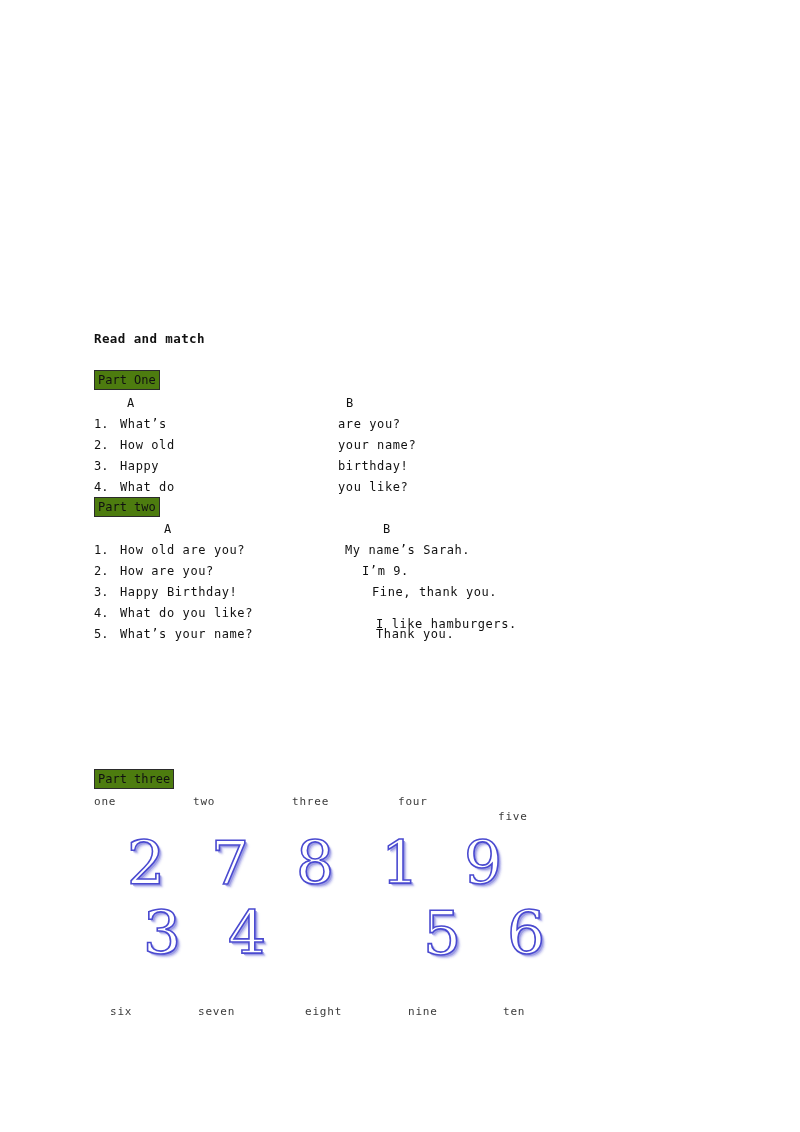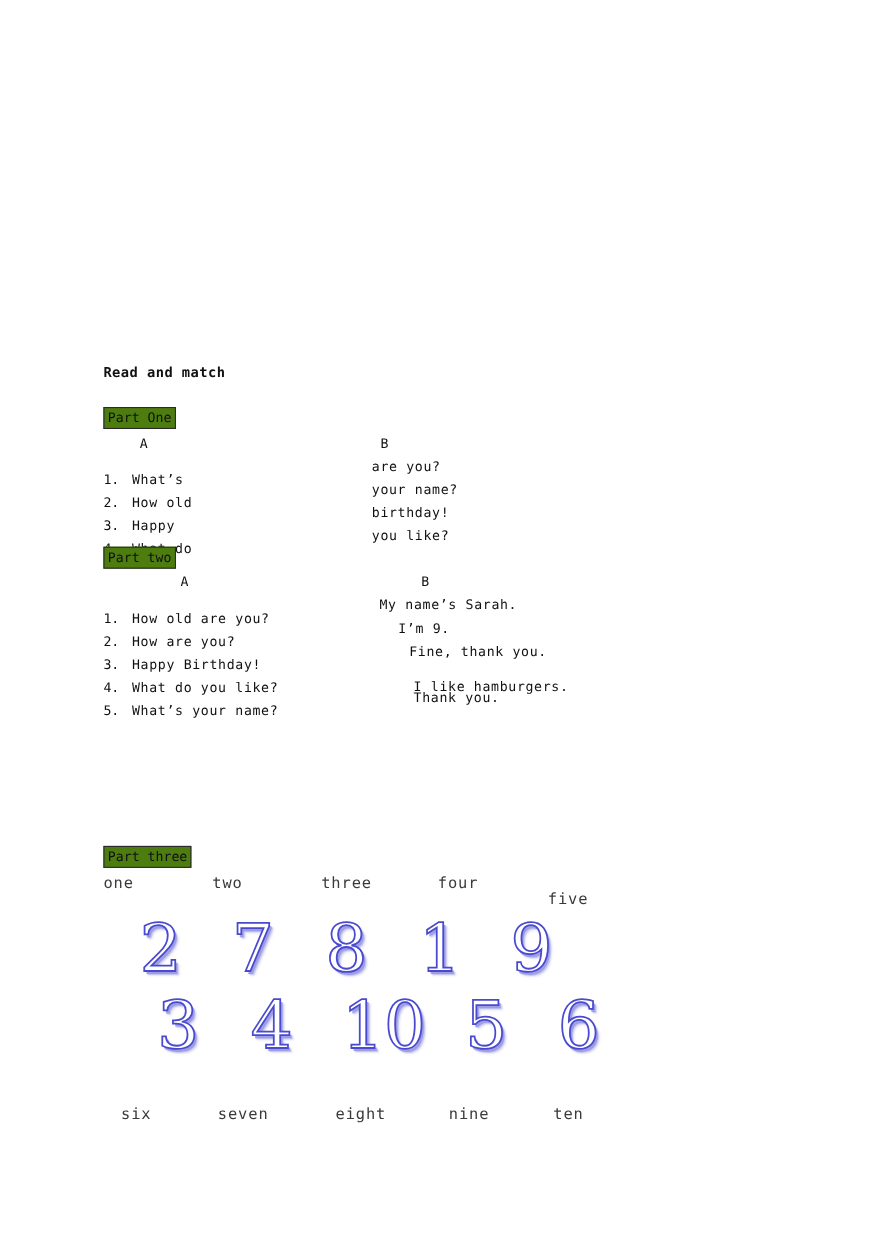--- a/index.html
+++ b/index.html
@@ -62,35 +62,34 @@
     white-space: nowrap;
     color: #111;
   }
   .match-row .num {
     display: inline-block;
     width: 26px;
   }
   .match-row .txt {
     display: inline-block;
     letter-spacing: 0.6px;
-    margin-top: 12px;
   }
   .b-item {
     position: absolute;
     font-size: 12px;
     line-height: 14px;
     white-space: nowrap;
     letter-spacing: 0.6px;
     color: #111;
   }
 
   
   .num-word {
     position: absolute;
-    font-size: 14px;
+    font-size: 11px;
     letter-spacing: 0.8px;
     white-space: nowrap;
     color: #3a3a3a;
   }
 
   
   .wa-digit {
     position: absolute;
     font-family: "DejaVu Serif", "Liberation Serif", serif;
     font-size: 60px;
@@ -174,21 +173,20 @@
   <div class="num-word" style="left:498px; top:810px;">five</div>
 
   <div class="wa-digit" style="left:127px; top:833px;">2</div>
   <div class="wa-digit" style="left:211px; top:833px;">7</div>
   <div class="wa-digit" style="left:296px; top:833px;">8</div>
   <div class="wa-digit" style="left:381px; top:833px;">1</div>
   <div class="wa-digit" style="left:464px; top:833px;">9</div>
 
   <div class="wa-digit" style="left:143px; top:903px;">3</div>
   <div class="wa-digit" style="left:228px; top:903px;">4</div>
-  <div class="wa-digit" style="left:311px; top:903px;">10</div>
   <div class="wa-digit" style="left:423px; top:903px;">5</div>
   <div class="wa-digit" style="left:507px; top:903px;">6</div>
 
   <div class="num-word" style="left:110px; top:1005px;">six</div>
   <div class="num-word" style="left:198px; top:1005px;">seven</div>
   <div class="num-word" style="left:305px; top:1005px;">eight</div>
   <div class="num-word" style="left:408px; top:1005px;">nine</div>
   <div class="num-word" style="left:503px; top:1005px;">ten</div>
 
 </div>

